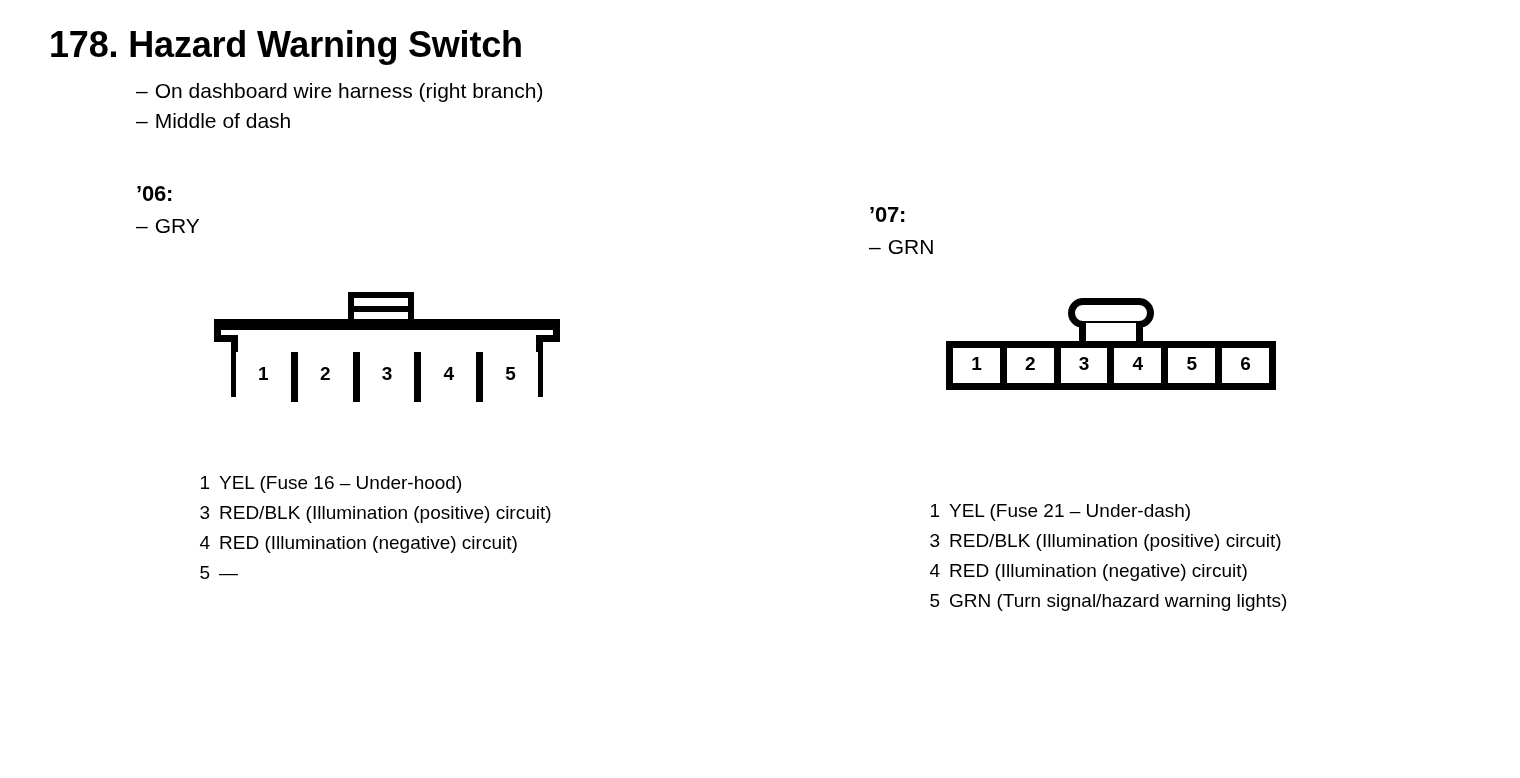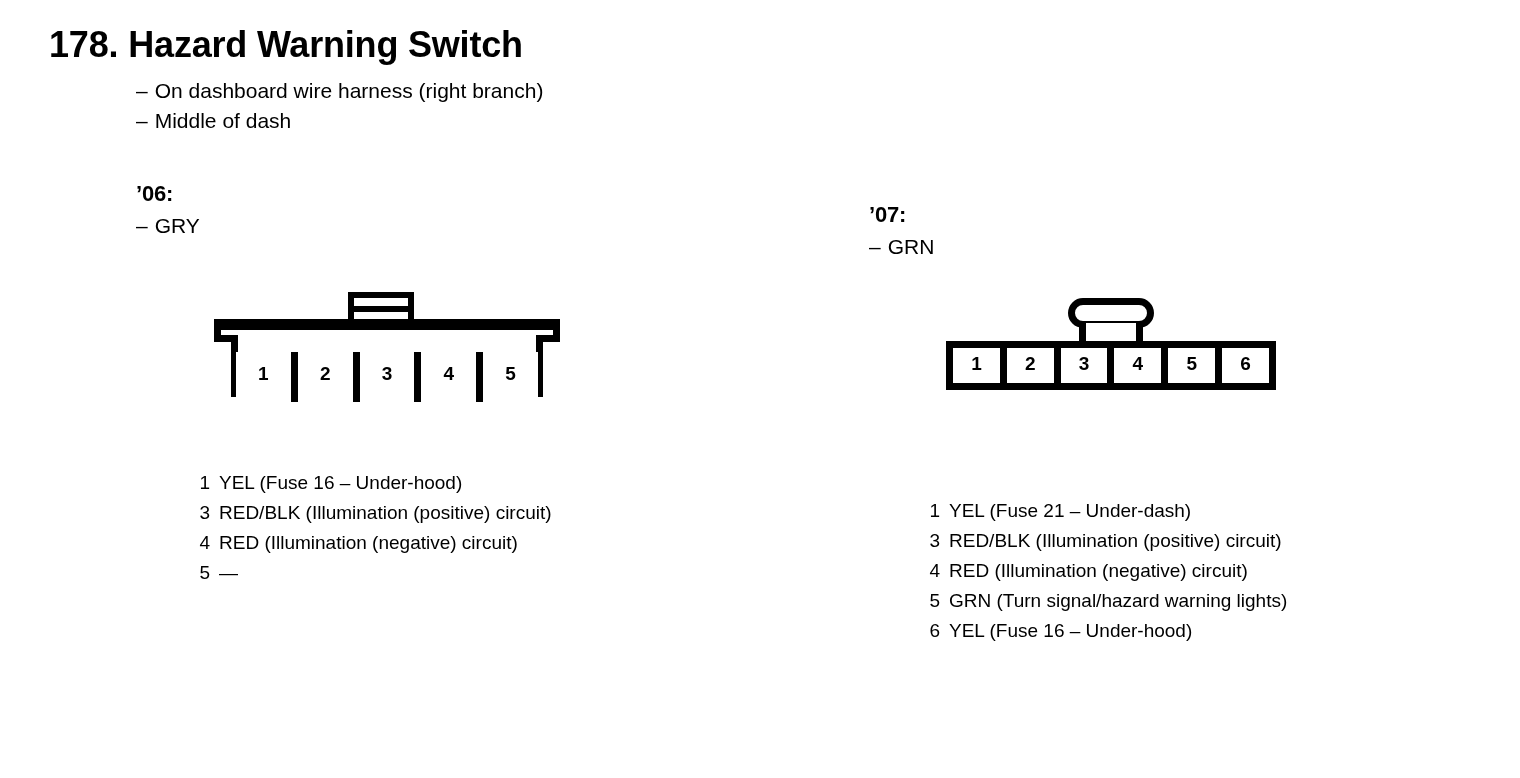--- a/index.html
+++ b/index.html
@@ -373,14 +373,13 @@
   <span class="pin-row"><span class="pin-idx">3</span><span>RED/BLK (Illumination (positive) circuit)</span></span>
   <span class="pin-row"><span class="pin-idx">4</span><span>RED (Illumination (negative) circuit)</span></span>
   <span class="pin-row"><span class="pin-idx">5</span><span>—</span></span>
 </div>
 
 <div class="abs pin-list" id="pinlist-07">
   <span class="pin-row"><span class="pin-idx">1</span><span>YEL (Fuse 21 – Under-dash)</span></span>
   <span class="pin-row"><span class="pin-idx">3</span><span>RED/BLK (Illumination (positive) circuit)</span></span>
   <span class="pin-row"><span class="pin-idx">4</span><span>RED (Illumination (negative) circuit)</span></span>
   <span class="pin-row"><span class="pin-idx">5</span><span>GRN (Turn signal/hazard warning lights)</span></span>
-  <span class="pin-row"><span class="pin-idx">6</span><span>YEL (Fuse 16 – Under-hood)</span></span>
 </div>
 
 </body></html>

